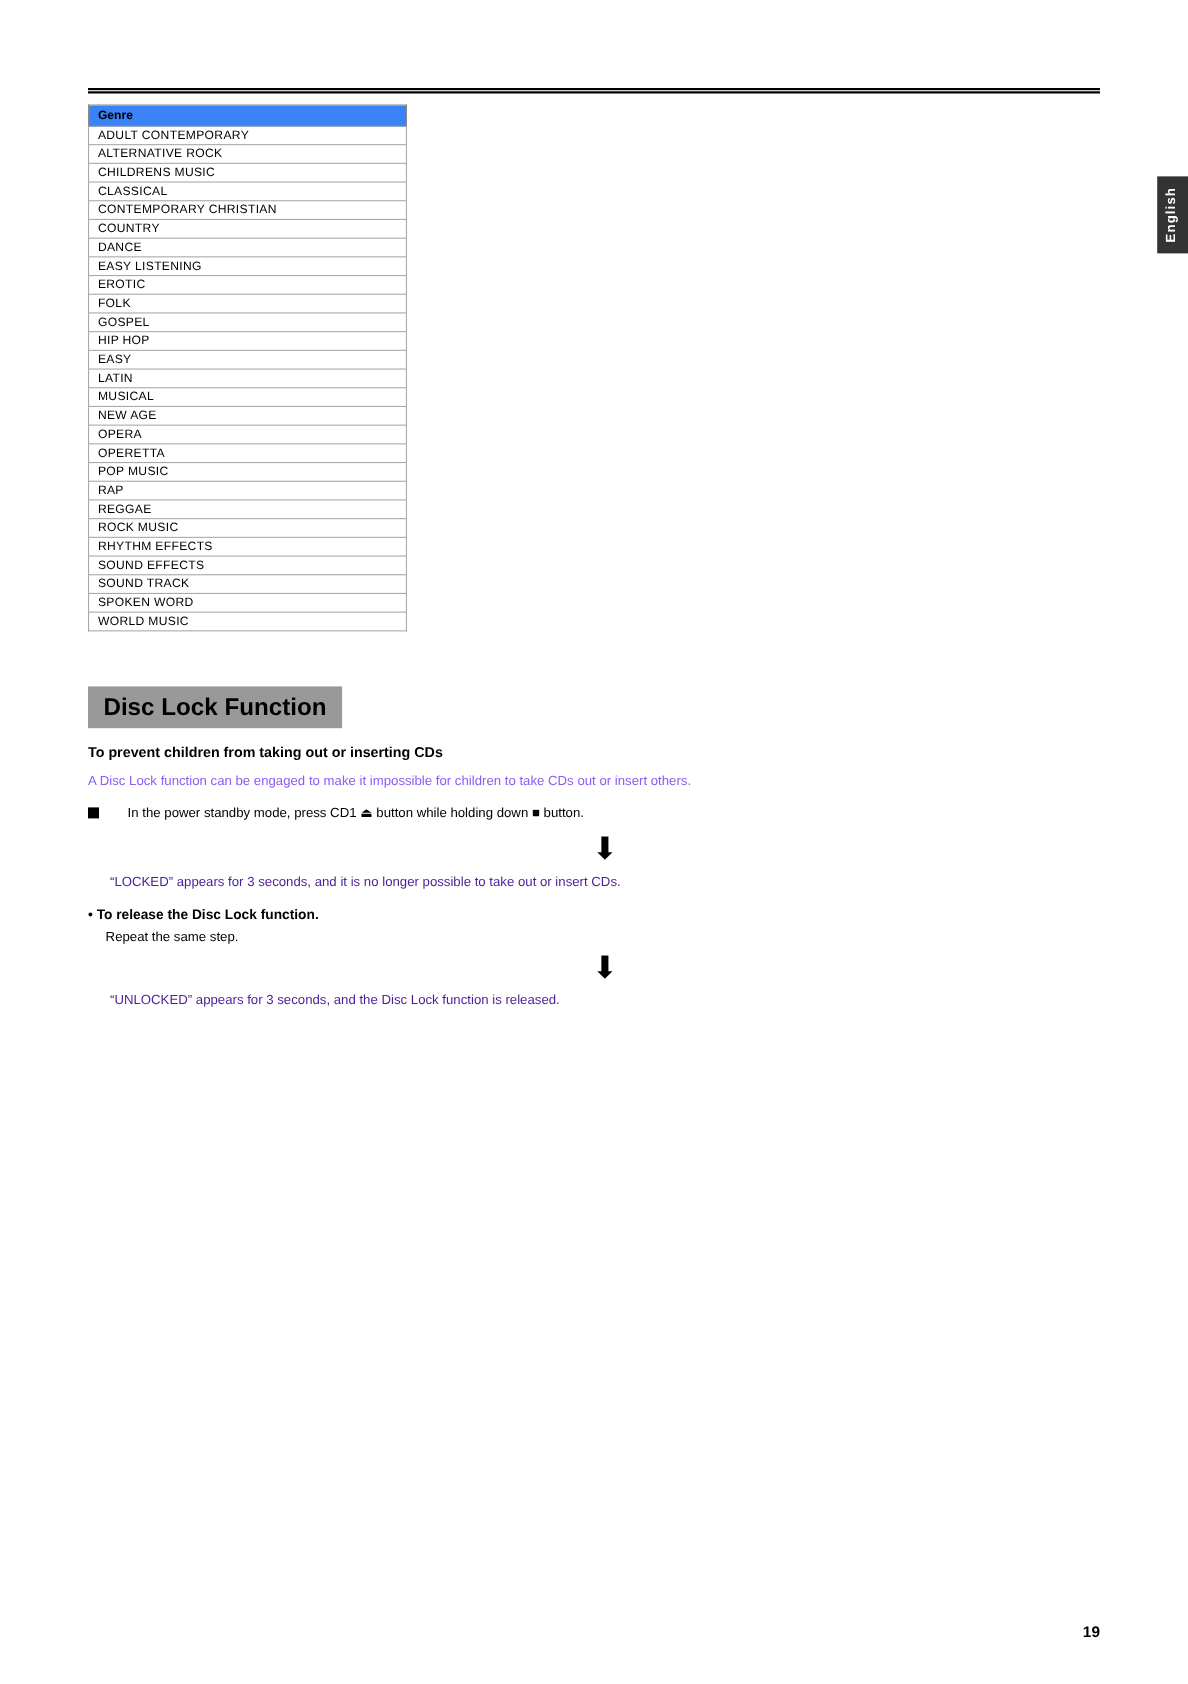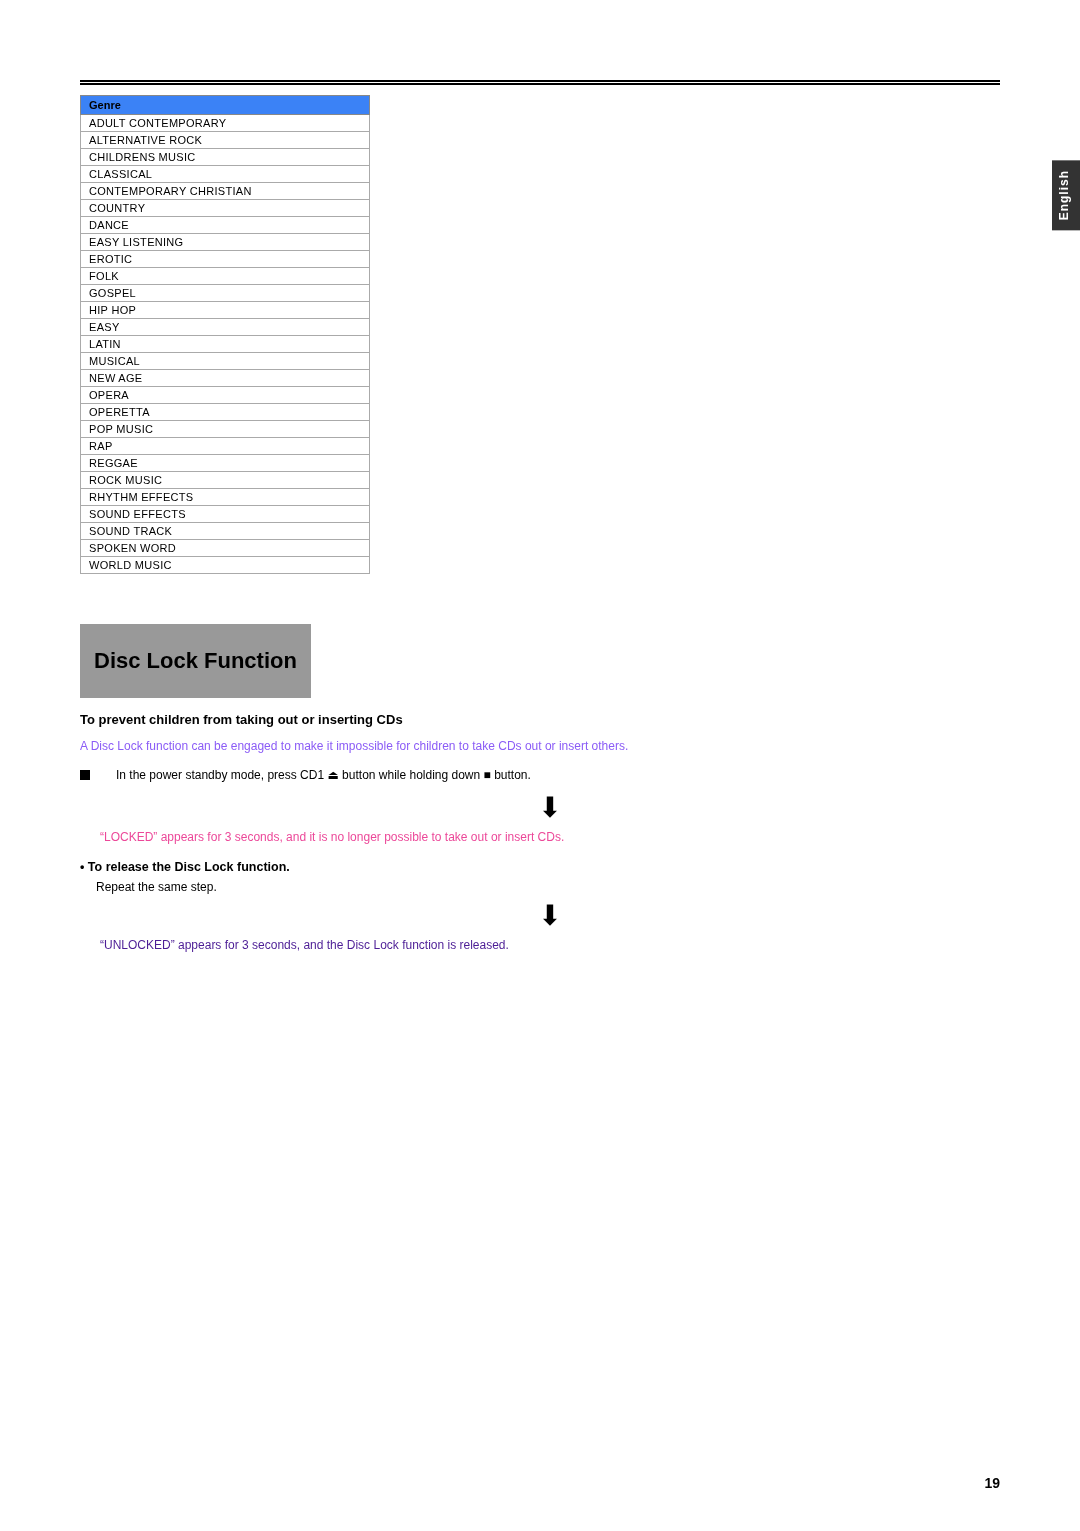--- a/index.html
+++ b/index.html
@@ -79,21 +79,21 @@
       border-top: 1px solid #d946ef;
     }
 
     
     .section-disc-lock {
       margin-top: 20px;
     }
 
     .disc-lock-header {
       background: #999;
-      padding: 24px 14px;
+      padding: 6px 14px;
       display: inline-flex;
       align-items: flex-end;
       margin-bottom: 14px;
     }
 
     .disc-lock-title {
       font-size: 22px;
       font-weight: bold;
       color: #000;
     }
@@ -133,21 +133,21 @@
       display: block;
       text-align: center;
       font-size: 28px;
       color: #000;
       margin: 8px 0 8px 20px;
       line-height: 1;
     }
 
     .locked-text {
       font-size: 12px;
-      color: #ec4899;
+      color: #4c1d95;
       margin-left: 20px;
       margin-bottom: 16px;
     }
 
     .release-bullet {
       font-weight: bold;
       font-size: 12.5px;
       margin-bottom: 6px;
     }
 

